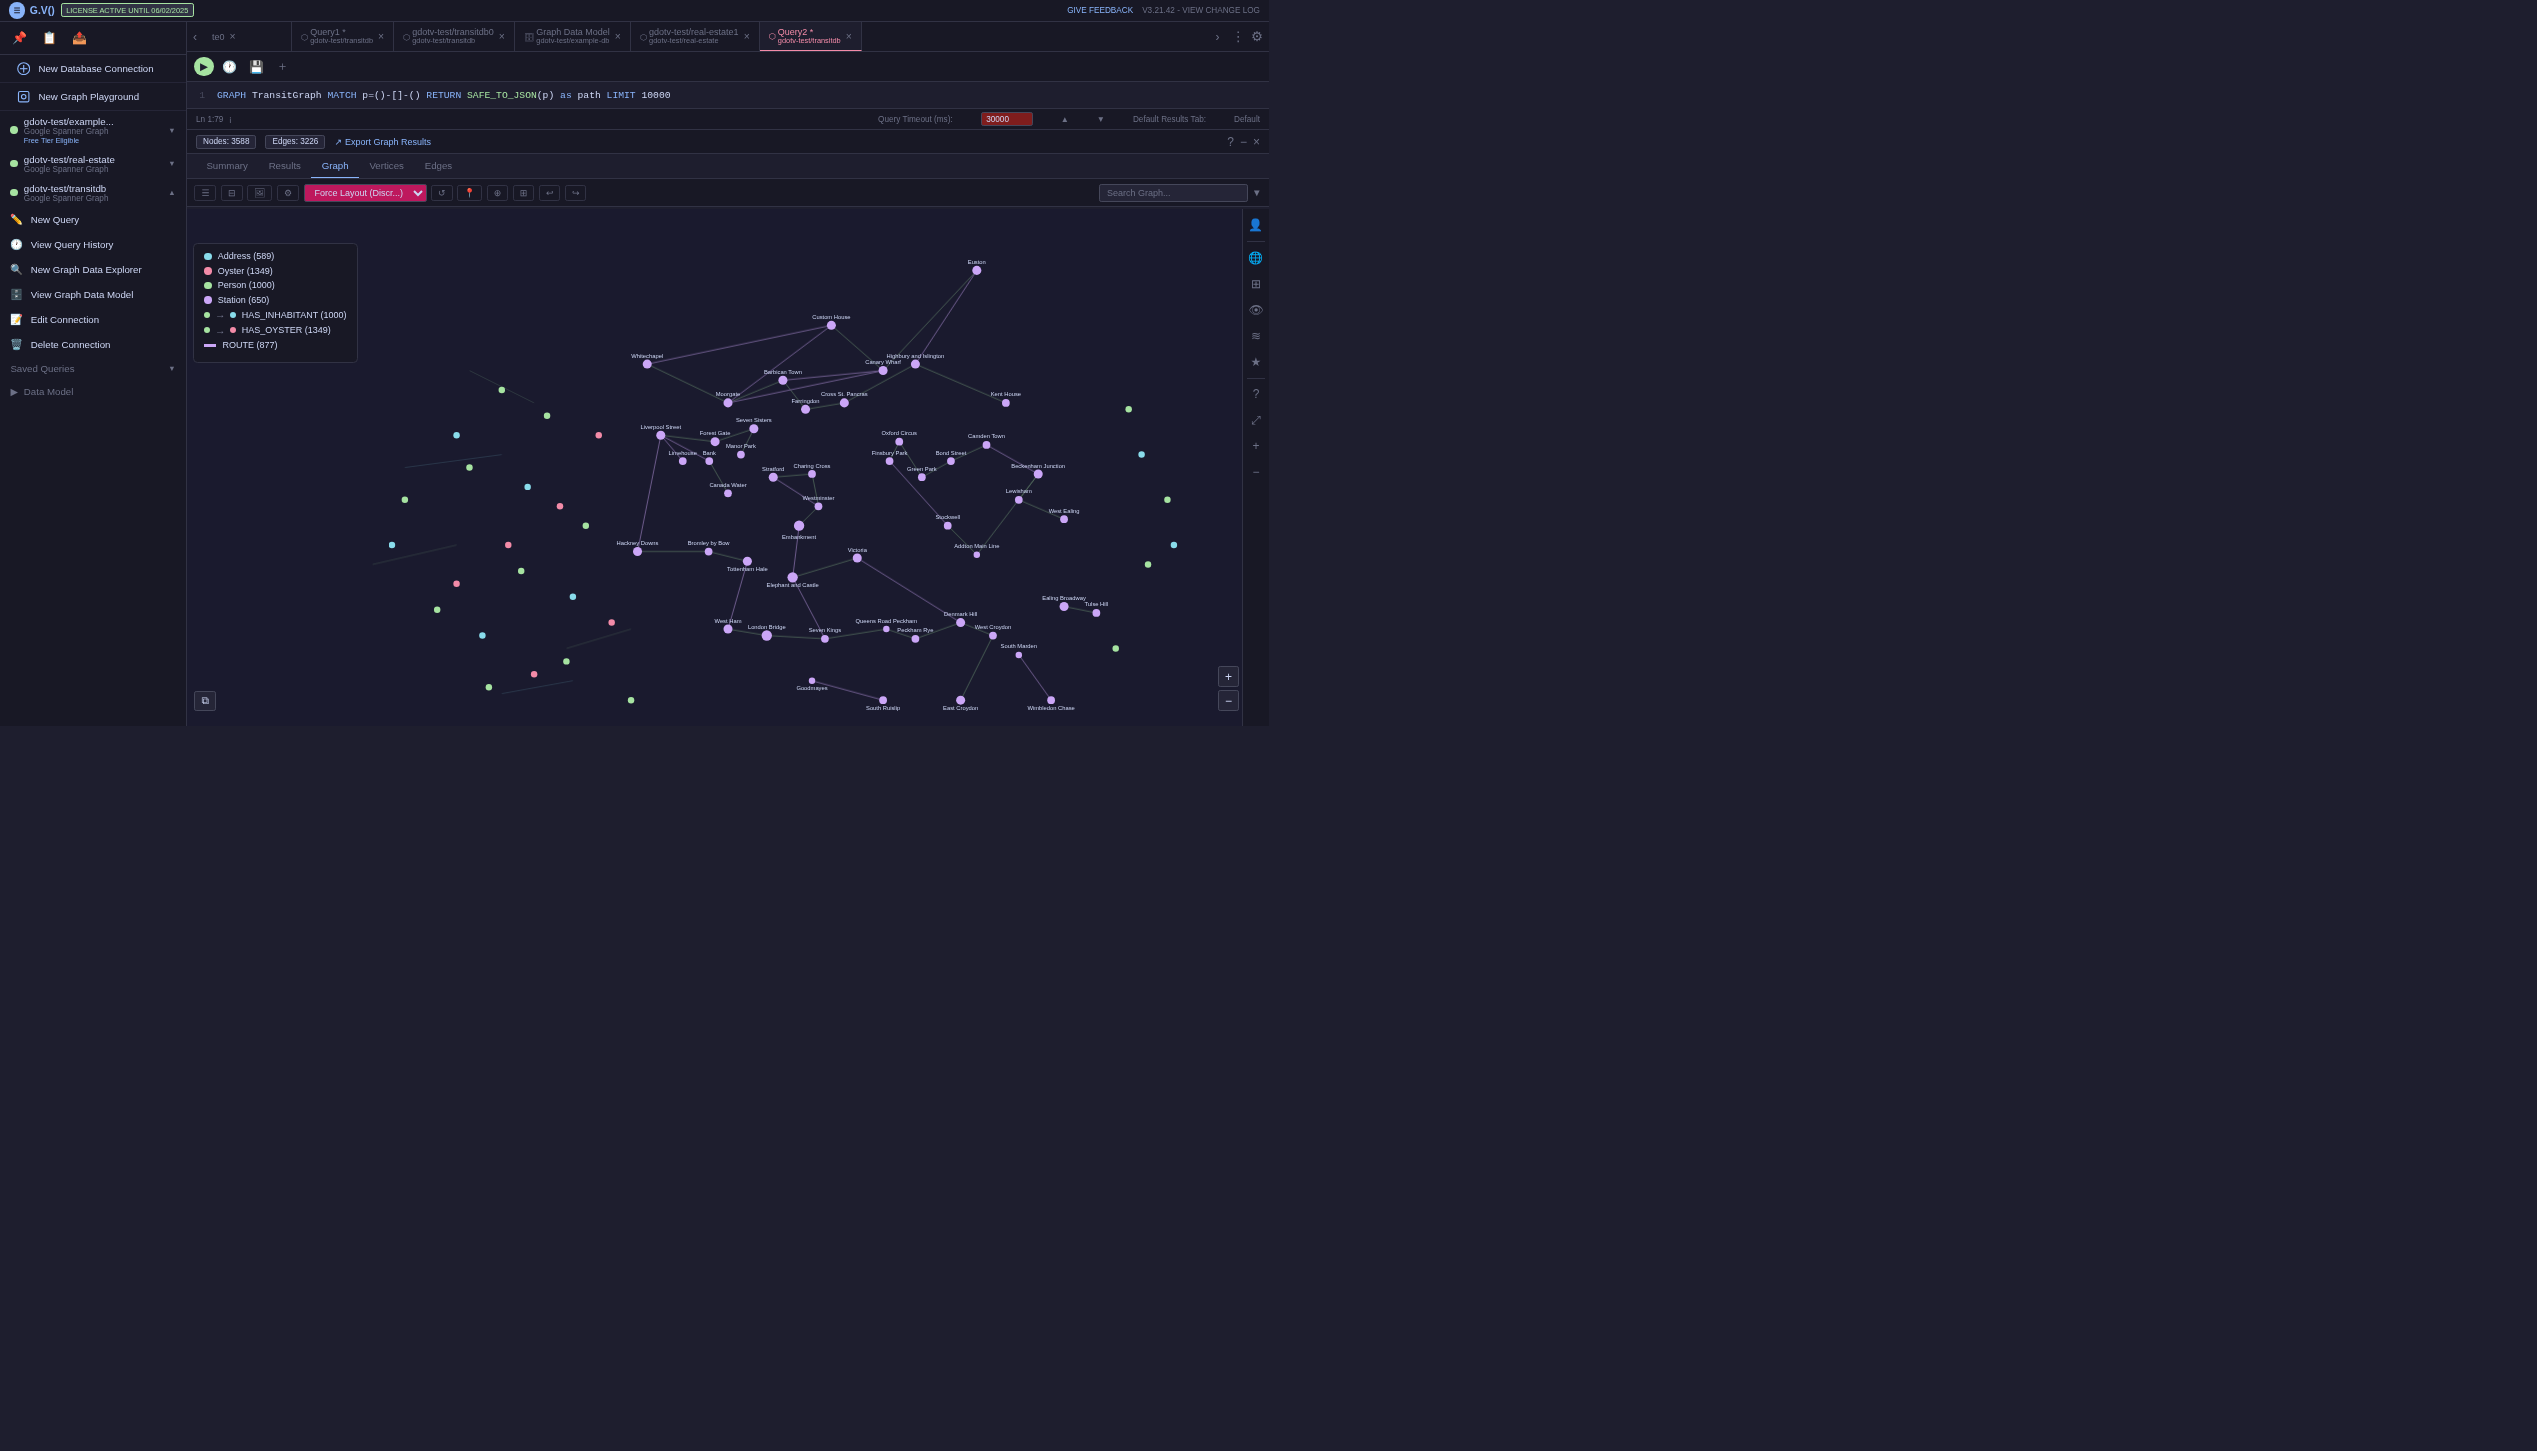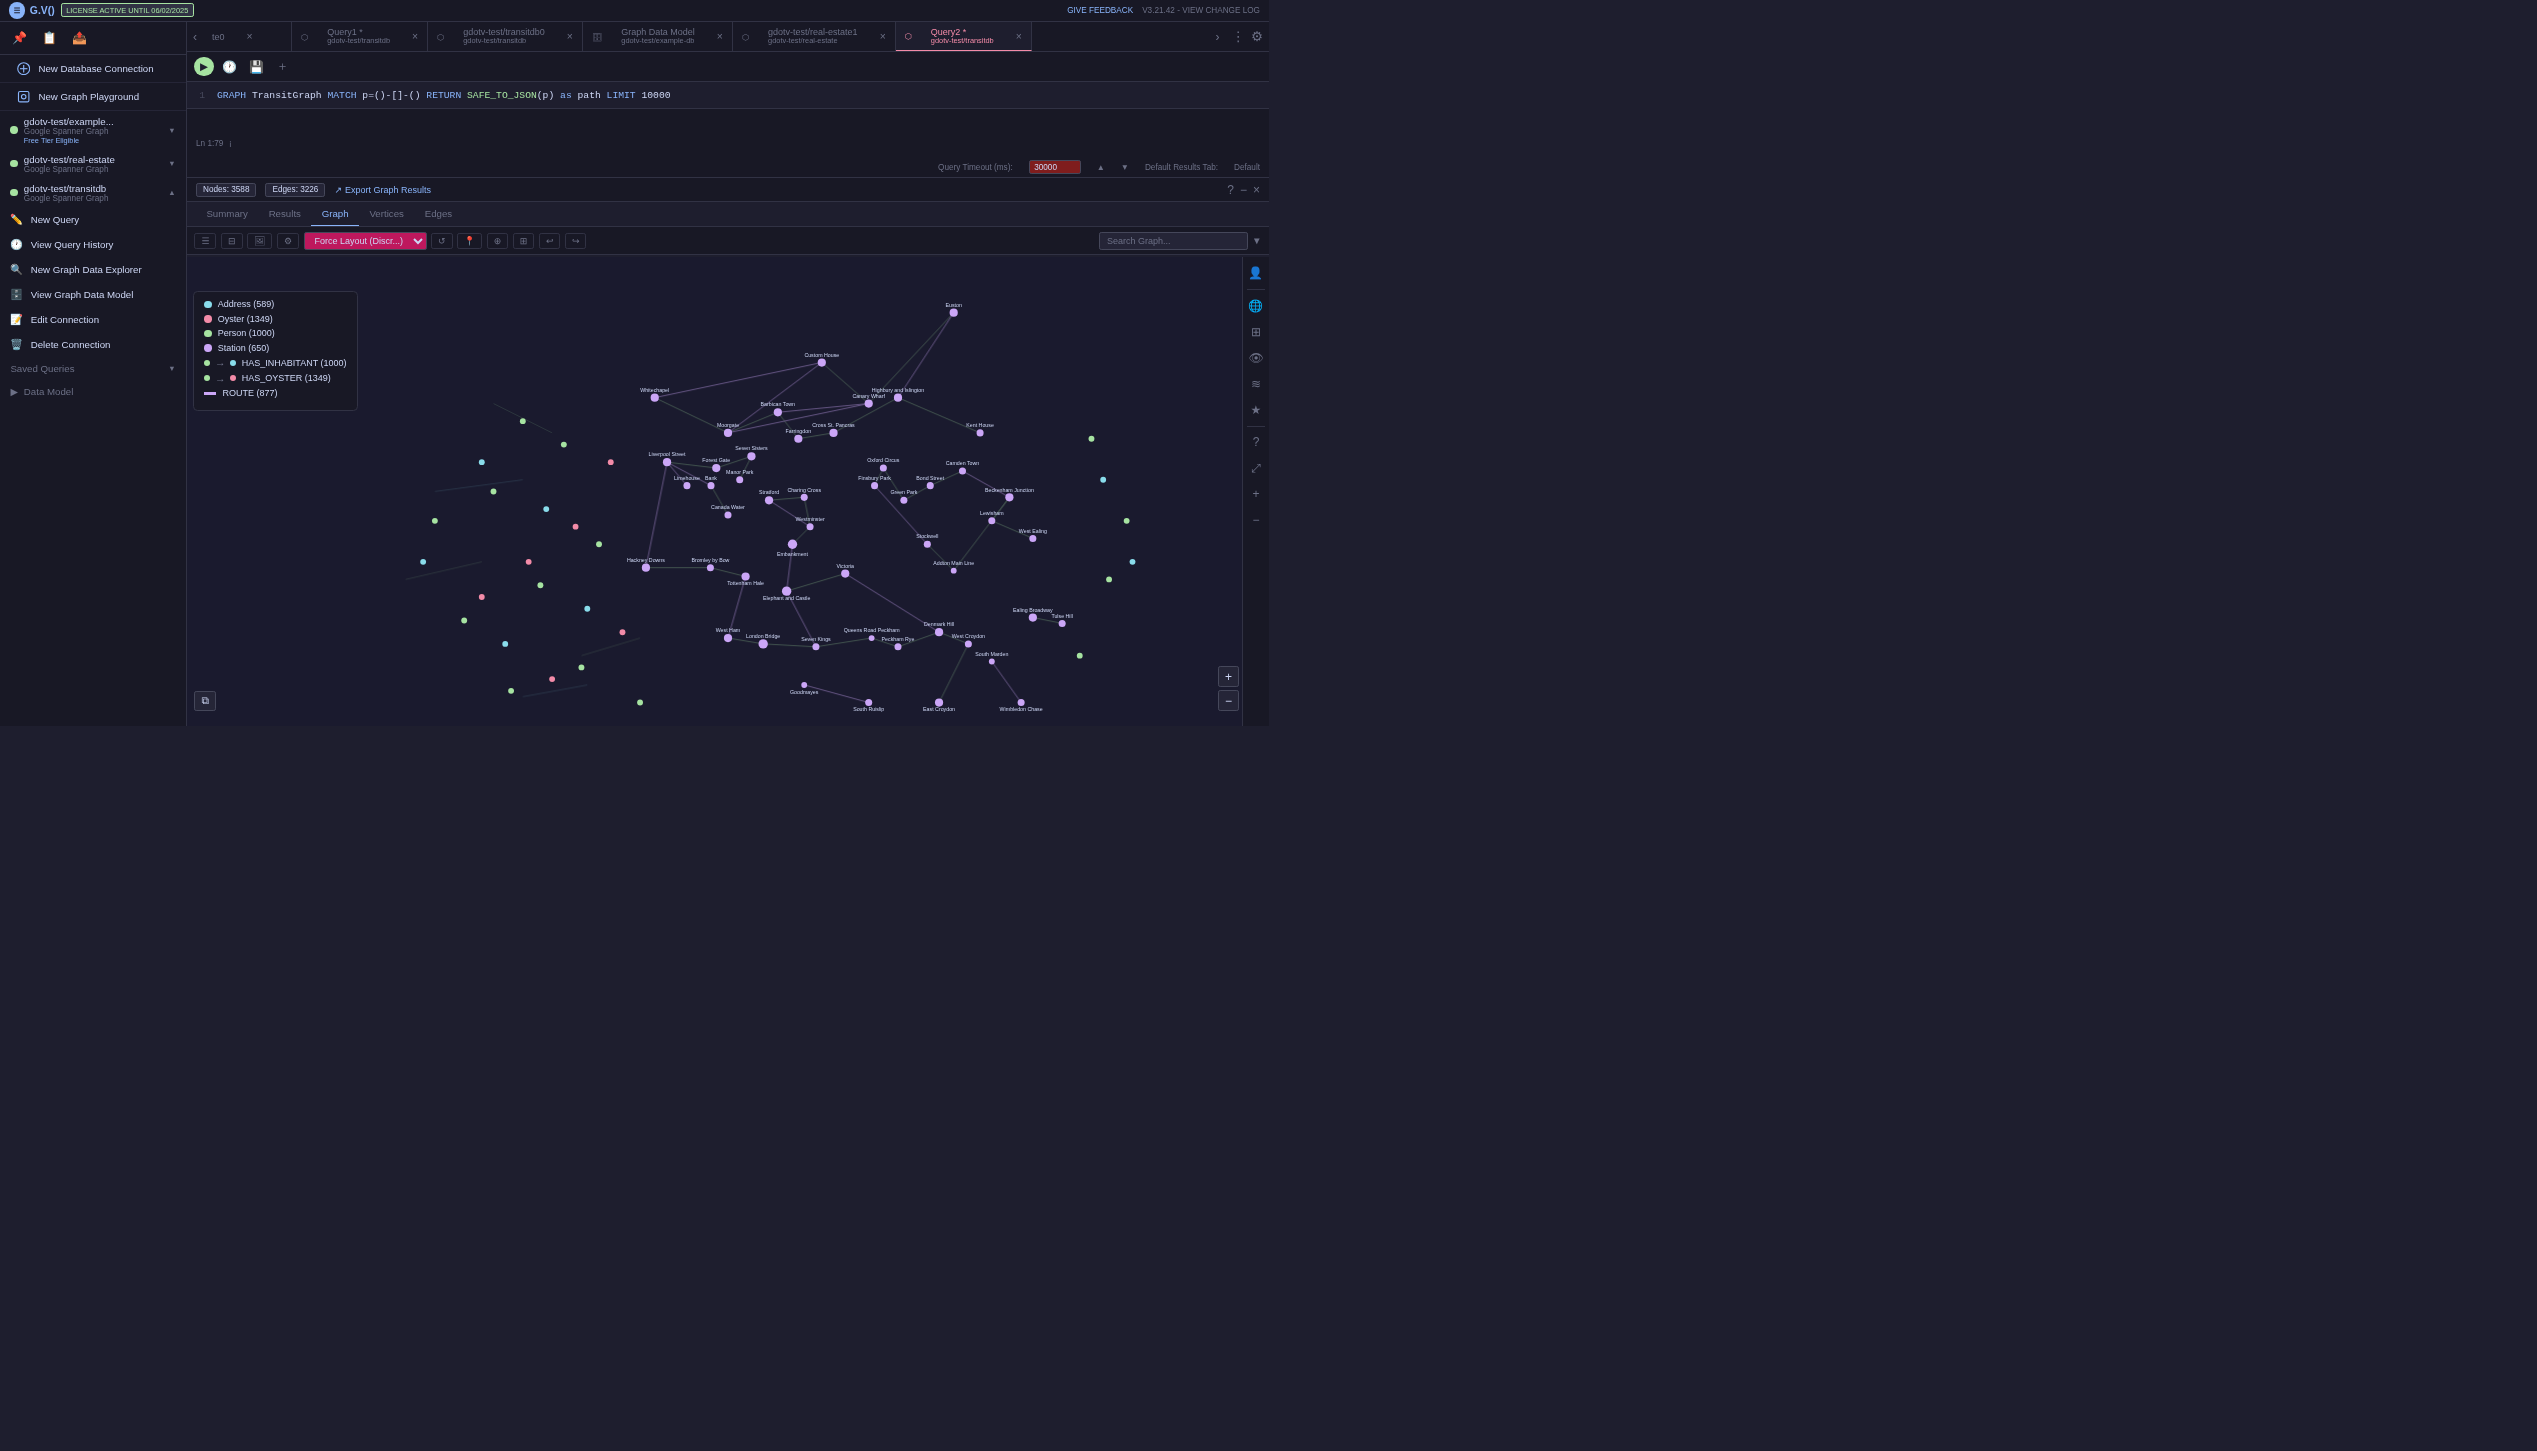--- a/index.html
+++ b/index.html
@@ -55,21 +55,21 @@
     
     .content-area { flex: 1; display: flex; flex-direction: column; background: #1e1e2e; overflow: hidden; }
 
     
     .tab-bar {
       display: flex; align-items: center; background: #181825;
       border-bottom: 0.7px solid #313244; height: 30px; overflow: hidden;
     }
     .tab-bar-arrow { padding: 0 6px; color: #6c7086; cursor: pointer; font-size: 12px; }
     .tab {
-      display: flex; align-items: center; gap: 19px; padding: 0 9px;
+      display: flex; align-items: center; gap: 2px; padding: 0 9px;
       height: 100%; border-right: 0.7px solid #313244; cursor: pointer;
       color: #6c7086; font-size: 9px; white-space: nowrap; position: relative;
       min-width: 89px;
     }
     .tab.active-red { background: #1e1e2e; color: #f38ba8; border-bottom: 1.5px solid #f38ba8; }
     .tab-icon { font-size: 8.2px; }
     .tab-close { margin-left: 3px; color: #6c7086; font-size: 10.4px; }
     .tab-db { font-size: 7.4px; color: #6c7086; display: block; line-height: 1.2; }
     .tab-name { font-size: 9px; }
     .tab-content { display: flex; flex-direction: column; }
@@ -88,21 +88,21 @@
     .code-keyword { color: #89b4fa; }
     .code-function { color: #a6e3a1; }
 
     
     .status-bar {
       display: flex; align-items: center; justify-content: space-between;
       padding: 3px 9px; background: #181825; border-bottom: 0.7px solid #313244;
       font-size: 8.2px; color: #6c7086;
     }
     .status-left { display: flex; align-items: center; gap: 6px; }
-    .status-right { display: flex; align-items: center; gap: 16px; margin-top: 48px; }
+    .status-right { display: flex; align-items: center; gap: 28px; }
     .timeout-input { background: #7f1d1d; border: 0.7px solid #45475a; color: #cdd6f4; padding: 1.5px 4.5px; font-size: 8.2px; width: 52px; border-radius: 2.2px; }
 
     
     .results-panel { flex: 1; display: flex; flex-direction: column; overflow: hidden; }
     .results-header { display: flex; align-items: center; justify-content: space-between; padding: 4.5px 9px; background: #181825; border-bottom: 0.7px solid #313244; }
     .results-info { display: flex; align-items: center; gap: 9px; }
     .info-badge { background: #252537; border: 0.7px solid #45475a; border-radius: 2.2px; padding: 1.5px 6px; font-size: 8.2px; color: #cdd6f4; }
     .export-btn { display: flex; align-items: center; gap: 3px; color: #89b4fa; cursor: pointer; font-size: 9px; }
     .results-header-right { display: flex; align-items: center; gap: 6px; }
     .header-icon-btn { color: #6c7086; cursor: pointer; font-size: 12px; }

